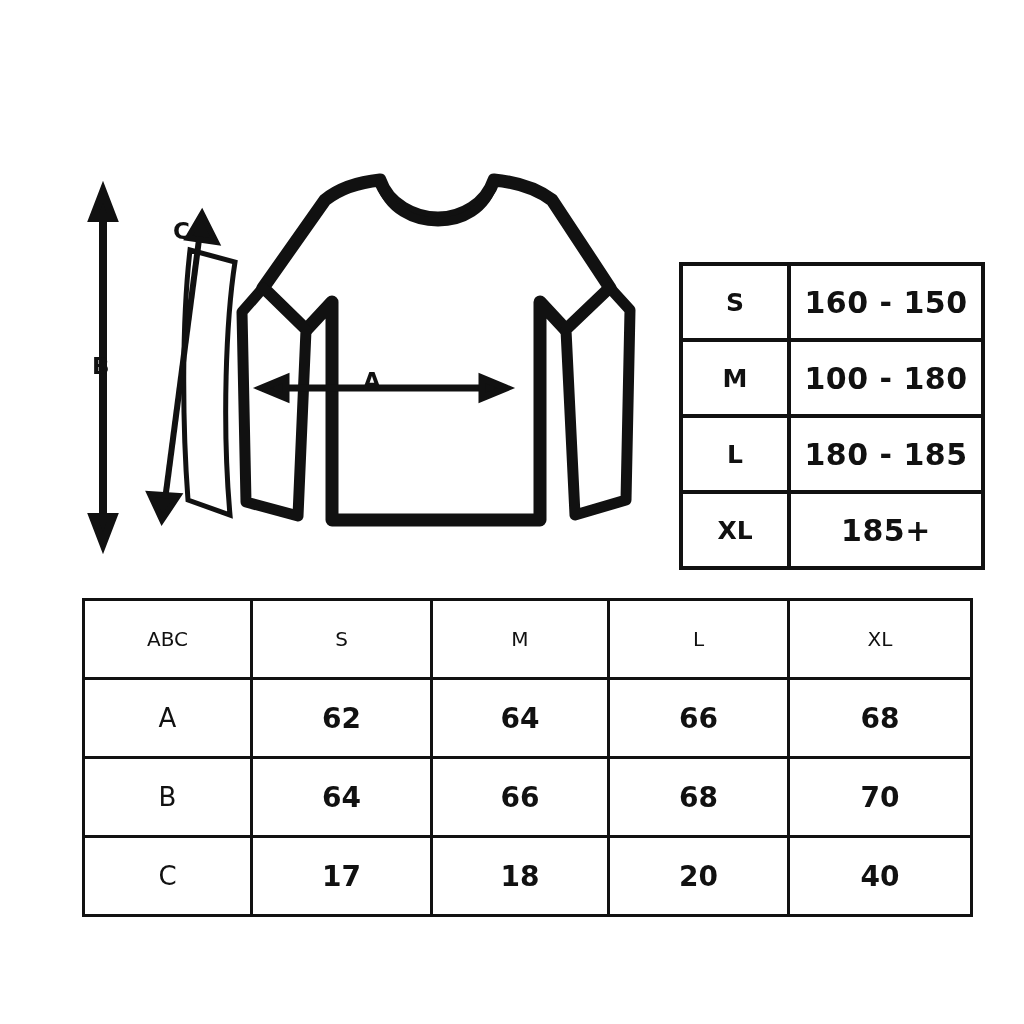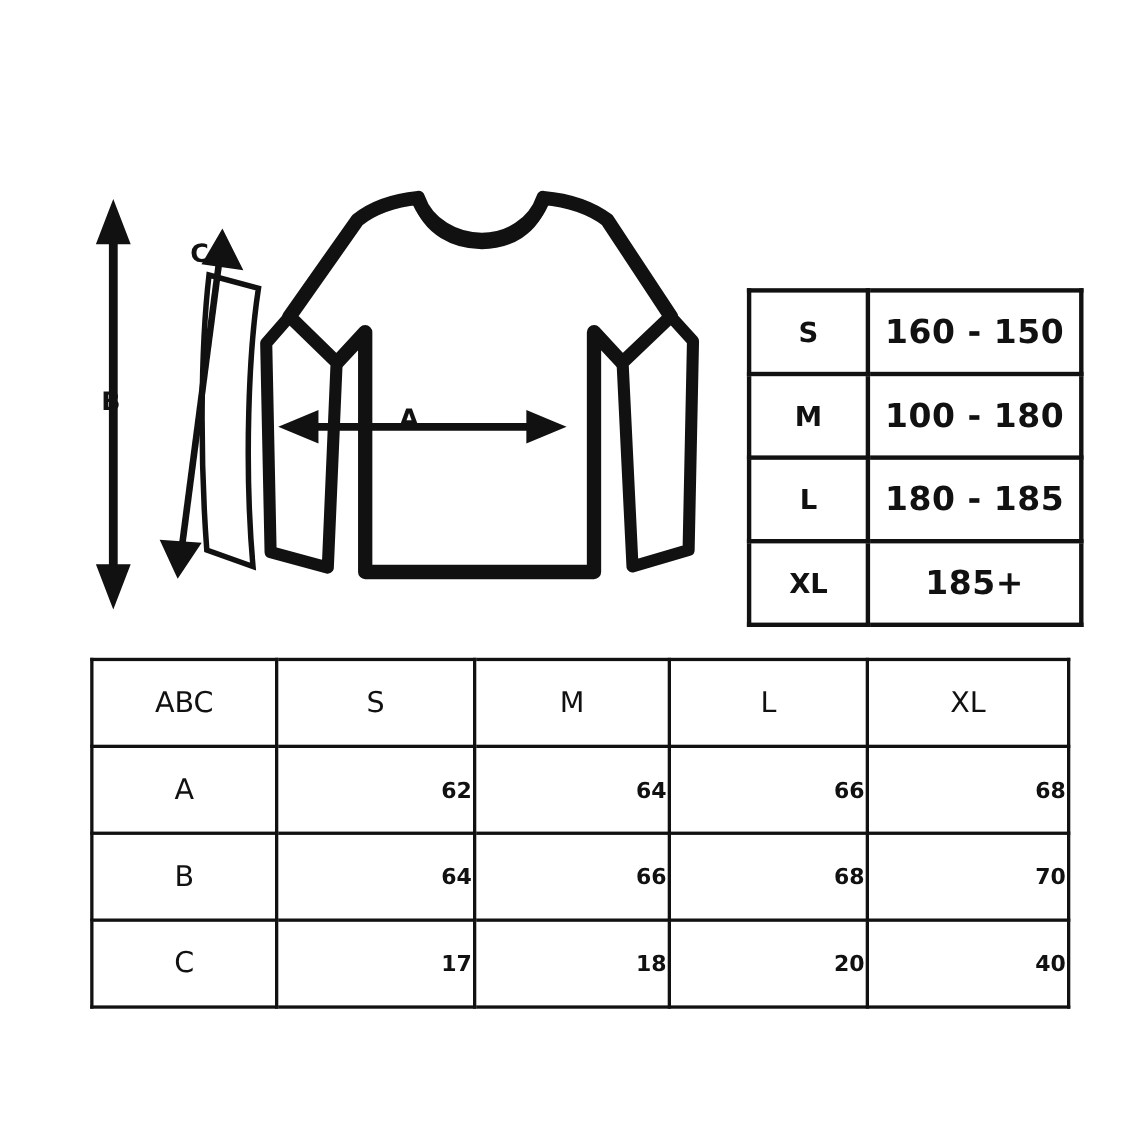--- a/index.html
+++ b/index.html
@@ -85,30 +85,29 @@
   #measure-table td {
     border: 3px solid #111111;
     height: 74px;
     text-align: center;
     vertical-align: middle;
     font-family: "DejaVu Sans", sans-serif;
     font-size: 26px;
   }
   #measure-table td.head-cell {
     font-weight: normal;
-    font-size: 26px;
+    font-size: 20px;
   }
   #measure-table td.row-head {
     font-weight: normal;
     font-size: 26px;
   }
   #measure-table td.value-cell {
     font-weight: bold;
-    font-size: 20px;
-    text-align: right;
+    font-size: 28px;
   }
   #measure-table col.c0 { width: 168px; }
   #measure-table col.c1 { width: 180px; }
   #measure-table col.c2 { width: 177px; }
   #measure-table col.c3 { width: 180px; }
   #measure-table col.c4 { width: 183px; }
 </style>
 </head>
 <body>
 

